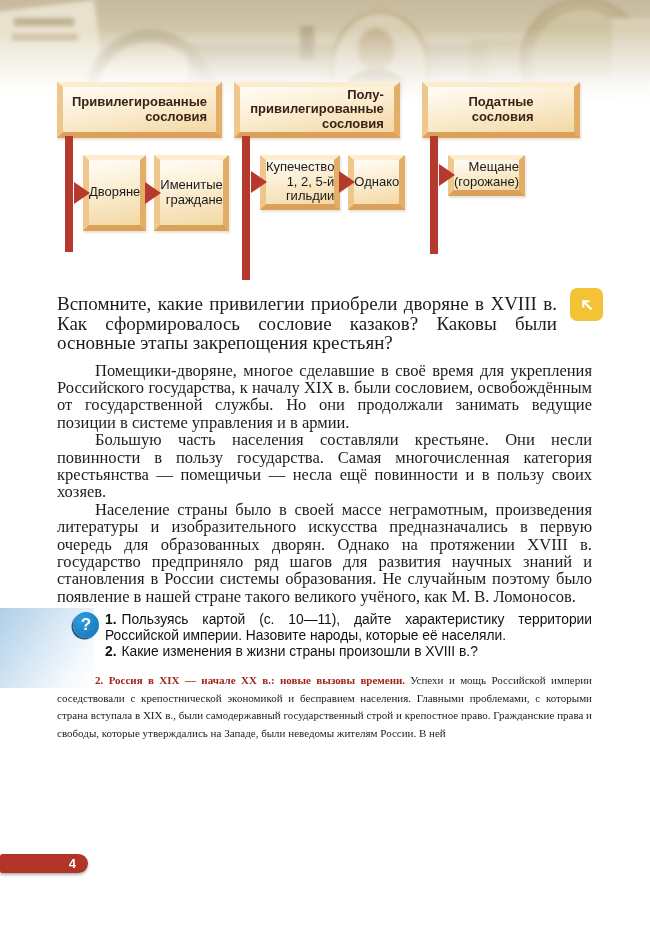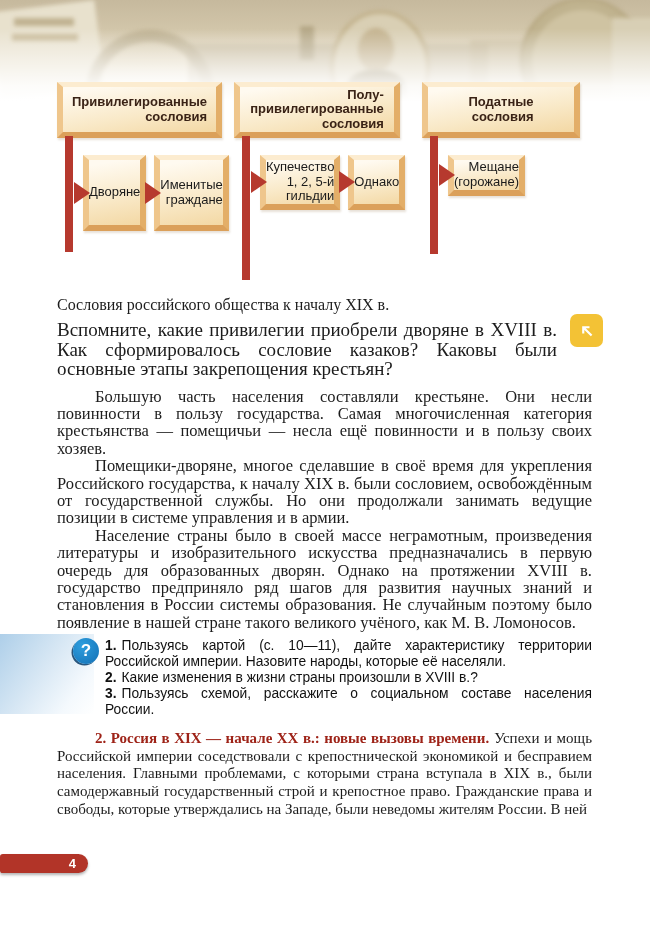--- a/index.html
+++ b/index.html
@@ -69,21 +69,21 @@
   .qicon{position:absolute;left:16px;top:0;width:26px;height:26px;border-radius:50%;
          background:radial-gradient(circle at 35% 30%,#2e9ede,#1470b5);
          box-shadow:-1.5px 1.5px 0 #29577e;
          color:#fff;font-weight:bold;font-size:17px;line-height:26px;text-align:center;
          font-family:"Liberation Sans",sans-serif;}
   .q{margin:0;text-align:justify;}
   .q b{margin-right:5px;}
 
   
   .section2{margin-top:12px;}
-  .section2 p{margin:0;font-size:15px;line-height:17.6px;text-align:justify;text-indent:38px;}
+  .section2 p{margin:0;font-size:11px;line-height:17.6px;text-align:justify;text-indent:38px;}
   .sechead{color:#9e2318;font-weight:bold;margin-right:5px;}
 
   
   .pagenum{position:absolute;left:0;top:854px;width:88px;height:19px;z-index:3;
            background:#b23428;border-radius:3px 10px 10px 3px;
            box-shadow:0 2px 3px rgba(0,0,0,.3);
            color:#fff;font-family:"Liberation Sans",sans-serif;font-weight:bold;font-size:13px;
            line-height:19px;text-align:right;padding-right:12px;box-sizing:border-box;}
 </style>
 </head>
@@ -160,43 +160,41 @@
           <div class="kid box3d" style="min-height:41px">
             <span class="ah"></span>
             <span class="kidtxt">Мещане
 (горожане)</span>
           </div>
         </div>
       </div>
 
     </div>
 
-    <div class="caption">Сословия российского общества к началу XIX в.</div>
 
     <div class="intro">
       <span>Вспомните, какие привилегии приобрели дворяне в XVIII в. Как сформировалось сословие казаков? Каковы были основные этапы закрепощения крестьян?</span>
       <span class="ref-icon">
         <svg width="20" height="20" viewBox="0 0 24 24">
           <path d="M8 8 L17.5 17.5 M7.5 15 V7.5 H15" fill="none" stroke="#ffffff" stroke-width="2.6"></path>
         </svg>
       </span>
     </div>
 
     <div class="bodytext">
+      <p>Помещики-дворяне, многое сделавшие в своё время для укрепления Российского государства, к началу XIX в. были сословием, освобождённым от государственной службы. Но они продолжали занимать ведущие позиции в системе управления и в армии.</p>
       <p>Большую часть населения составляли крестьяне. Они несли повинности в пользу государства. Самая многочисленная категория крестьянства — помещичьи — несла ещё повинности и в пользу своих хозяев.</p>
-      <p>Помещики-дворяне, многое сделавшие в своё время для укрепления Российского государства, к началу XIX в. были сословием, освобождённым от государственной службы. Но они продолжали занимать ведущие позиции в системе управления и в армии.</p>
       <p>Население страны было в своей массе неграмотным, произведения литературы и изобразительного искусства предназначались в первую очередь для образованных дворян. Однако на протяжении XVIII в. государство предприняло ряд шагов для развития научных знаний и становления в России системы образования. Не случайным поэтому было появление в нашей стране такого великого учёного, как М. В. Ломоносов.</p>
     </div>
 
     <div class="qblock">
       <div class="qband"></div>
       <div class="qicon">?</div>
       <p class="q"><b>1.</b><span>Пользуясь картой (с. 10—11), дайте характеристику территории Российской империи. Назовите народы, которые её населяли.</span></p>
       <p class="q"><b>2.</b><span>Какие изменения в жизни страны произошли в XVIII в.?</span></p>
-      <p class="q"><b>3.</b><span>Пользуясь схемой, расскажите о социальном составе населения России.</span></p>
     </div>
 
     <div class="section2">
       <p><b class="sechead">2. Россия в XIX — начале XX в.: новые вызовы времени.</b><span>Успехи и мощь Российской империи соседствовали с крепостнической экономикой и бесправием населения. Главными проблемами, с которыми страна вступала в XIX в., были самодержавный государственный строй и крепостное право. Гражданские права и свободы, которые утверждались на Западе, были неведомы жителям России. В ней</span></p>
     </div>
 
   </div>
 
   <div class="pagenum">4</div>
 

